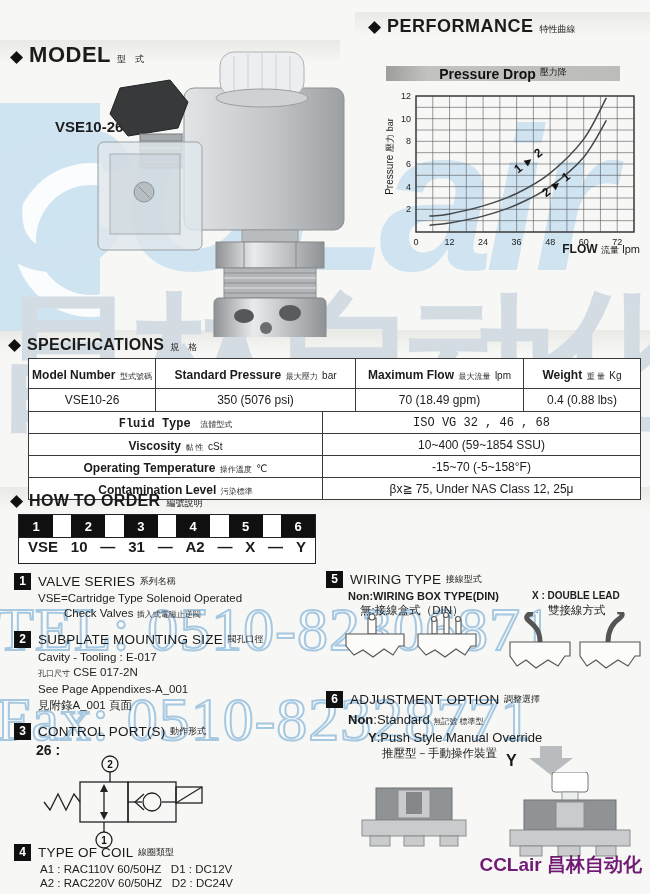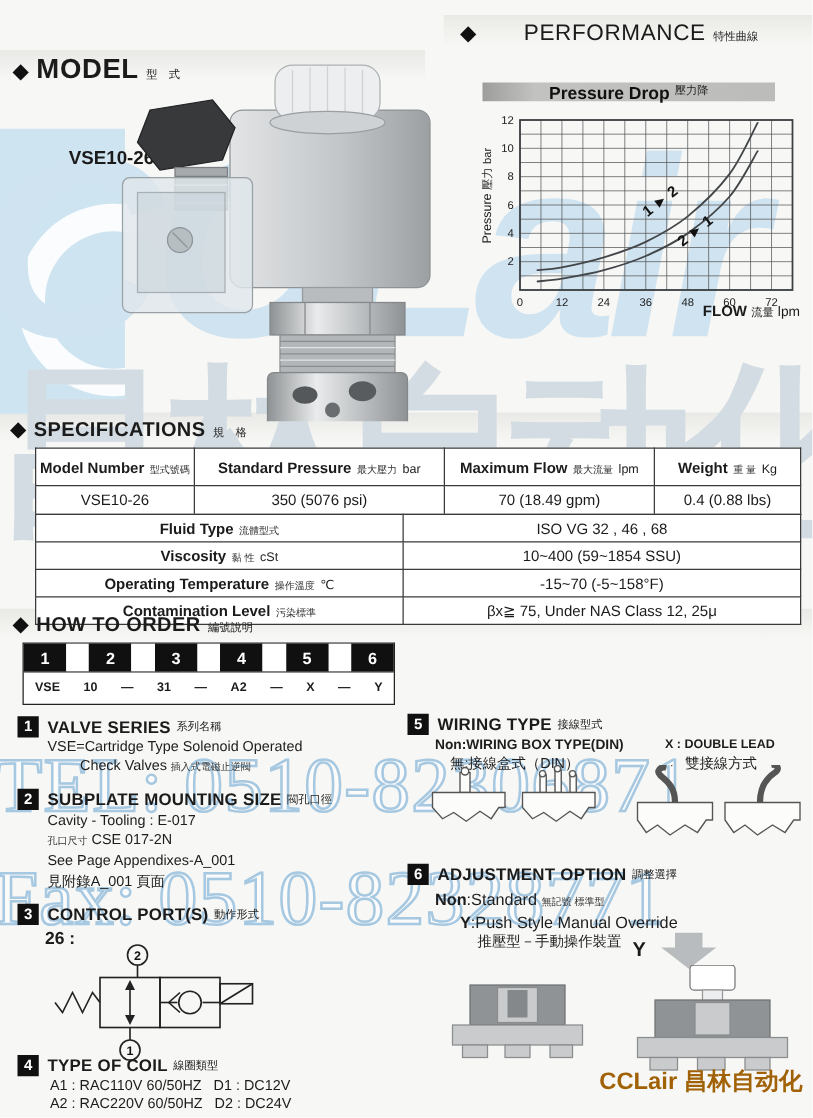--- a/index.html
+++ b/index.html
@@ -15,21 +15,21 @@
         color:#cfe3f0;white-space:nowrap;letter-spacing:-8px;line-height:1;}
   .wm-brand-cn{position:absolute;left:-4px;top:288px;font-size:148px;font-weight:bold;color:#d3dce2;
         white-space:nowrap;letter-spacing:-10px;line-height:1;}
   .wm-line{position:absolute;left:-4px;width:660px;font-family:"Liberation Serif","DejaVu Serif",serif;
         font-size:62px;letter-spacing:1px;white-space:nowrap;color:rgba(255,255,255,.55);
         -webkit-text-stroke:2px #a6c8e1;line-height:1;}
   
   .sec-header{position:absolute;display:flex;align-items:baseline;gap:6px;white-space:nowrap;}
   .diamond{font-size:17px;color:#111;}
   .h-big{font-size:22px;font-weight:bold;letter-spacing:.5px;}
-  .h-mid{font-size:18px;font-weight:normal;letter-spacing:.5px;margin-left:32px;}
+  .h-mid{font-size:18px;font-weight:bold;letter-spacing:.5px;}
   .h-sm{font-size:16px;font-weight:bold;letter-spacing:.3px;}
   .cn{font-size:9px;color:#222;}
   .cn2{font-size:8px;color:#333;}
   .b{font-weight:bold;}
   
   .pd-bar{position:absolute;left:386px;top:66px;width:234px;height:15px;
         background:linear-gradient(to right,#9d9d9b,#c2c2c0 18%,#bcbcba);
         display:flex;align-items:flex-start;justify-content:center;gap:4px;}
   .pd-bar .t{font-size:14px;font-weight:bold;color:#111;}
   #chart-svg{position:absolute;left:386px;top:90px;}
@@ -43,29 +43,29 @@
   .spec-wrap table{border-collapse:collapse;width:612px;background:#fff;table-layout:fixed;}
   .spec-wrap td{border:1px solid #3a3a3a;text-align:center;vertical-align:middle;padding:0;}
   .th-en{font-size:12px;font-weight:bold;}
   .cell{font-size:12px;}
   
   .oc{position:absolute;left:18px;top:514px;width:296px;background:#fff;border:1px solid #222;}
   .oc-top{display:flex;height:22px;border-bottom:1px solid #222;}
   .oc-top .blk{width:34px;background:#101010;color:#fff;font-weight:bold;font-size:13px;
         display:flex;align-items:center;justify-content:center;}
   .oc-top .gap{flex:1;background:#fff;}
-  .oc-bot{display:flex;height:25px;align-items:center;justify-content:space-between;
-        padding:0 9px;font-size:10px;font-weight:bold;}
+  .oc-bot{display:flex;height:25px;justify-content:space-between;
+        padding:0 9px;font-size:15px;font-weight:bold;}
   .numbox{display:inline-flex;width:17px;height:17px;background:#101010;color:#fff;font-weight:bold;
         font-size:12px;align-items:center;justify-content:center;margin-right:7px;flex:none;}
   .sec-title{position:absolute;display:flex;align-items:center;white-space:nowrap;}
-  .sec-title .t{font-size:13.5px;font-weight:bold;letter-spacing:.2px;}
+  .sec-title .t{font-size:13.5px;font-weight:normal;letter-spacing:.2px;}
   .body-txt{position:absolute;font-size:11.5px;color:#1d1d1d;white-space:nowrap;}
   .footer-brand{position:absolute;left:380px;top:852px;width:262px;text-align:right;
-        font-size:19px;font-weight:bold;color:#a16207;}
+        font-size:19px;font-weight:bold;color:#701a75;}
   svg .ln{stroke:#55585a;stroke-width:.6;}
   svg .bd{stroke:#3c3f41;stroke-width:1.4;fill:none;}
   svg .curve{stroke:#44474a;stroke-width:1.5;fill:none;stroke-linecap:round;}
   svg .sch{stroke:#222;stroke-width:1.3;fill:none;}
   svg .draw{stroke:#555;stroke-width:1.1;fill:#fcfcfa;}
 </style>
 </head>
 <body>
 
 <div id="page">
@@ -240,21 +240,21 @@
         <td class="cell">0.4 (0.88 lbs)</td>
       </tr>
     </tbody>
       </table>
     <table style="margin-top:-1px;">
       <colgroup>
           <col style="width:294px">
           <col style="width:318px">
         </colgroup>
       <tbody>
-          <tr style="height:22px;">
+          <tr style="height:22px;font-family:Liberation Mono, monospace;">
         <td><span class="th-en">Fluid Type</span> <span class="cn2">流體型式</span></td>
         <td class="cell">ISO VG 32 , 46 , 68</td>
       </tr>
       <tr style="height:22px;padding-left:20px;">
         <td><span class="th-en">Viscosity</span> <span class="cn2">黏 性</span> <span style="font-size:10px;">cSt</span></td>
         <td class="cell">10~400 (59~1854 SSU)</td>
       </tr>
       <tr style="height:22px;padding-left:27px;">
         <td><span class="th-en">Operating Temperature</span> <span class="cn2">操作溫度</span> <span style="font-size:10px;">℃</span></td>
         <td class="cell">-15~70 (-5~158°F)</td>

